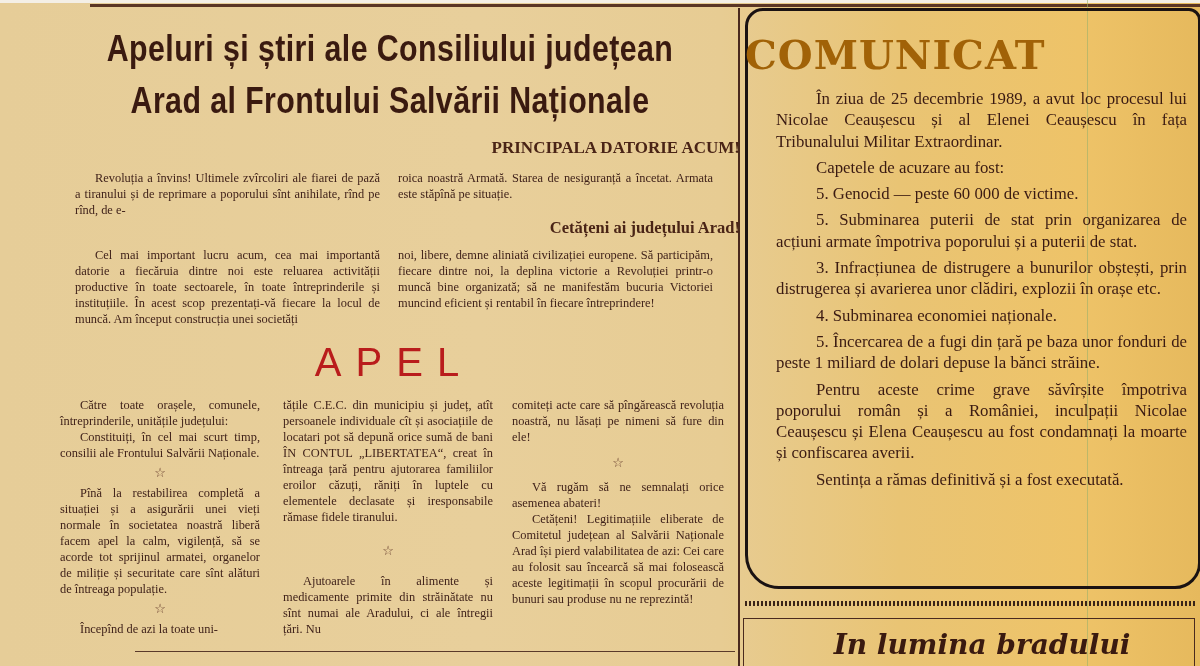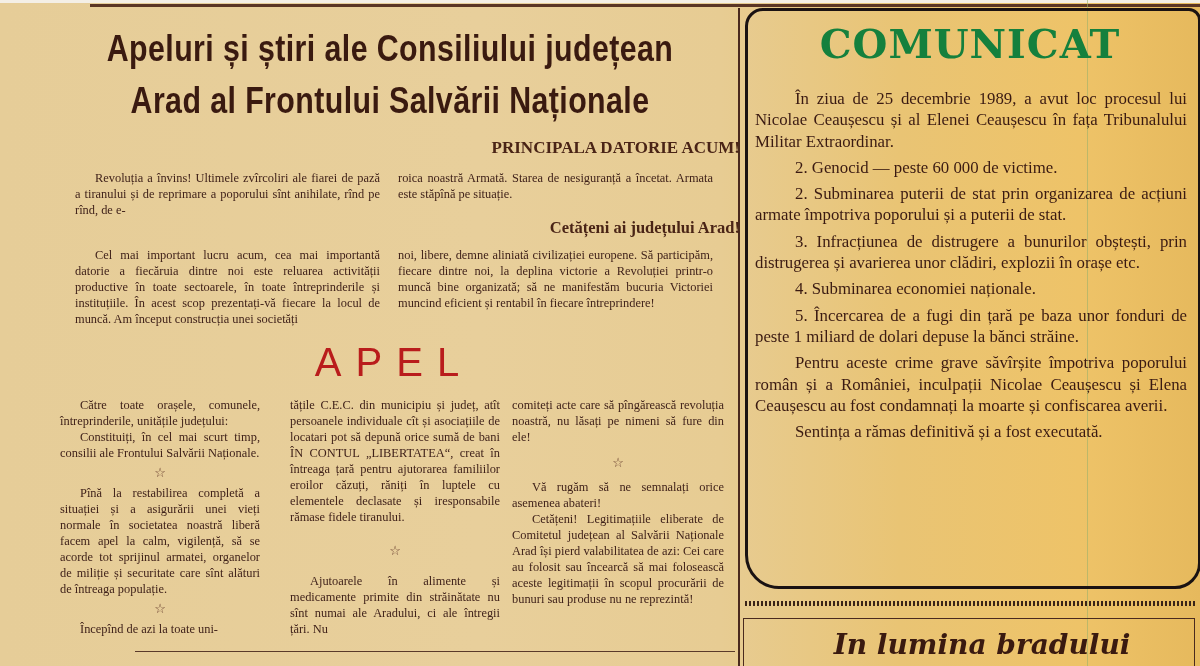--- a/index.html
+++ b/index.html
@@ -36,29 +36,29 @@
     font-family:"Liberation Sans", sans-serif; font-size:40px; letter-spacing:14px; color:#b91c1c;
   }
   .star { text-align:center; font-size:13px; color:#6a4030; margin:4px 0; }
   .bottomrule { position:absolute; left:135px; top:651px; width:600px; height:1px; background:#5a3a2a; }
   
   .com-border {
     position:absolute; left:745px; top:8px; width:450px; height:575px;
     border:3px solid #1a1212; border-radius:18px 12px 26px 34px;
   }
   .com-title {
-    position:absolute; left:745px; top:20px; width:450px; text-align:center;
-    font-family:"DejaVu Serif", serif; font-weight:bold; font-size:40px; letter-spacing:1px; color:#15803d;
+    position:absolute; left:745px; top:31px; width:450px; text-align:left;
+    font-family:"DejaVu Serif", serif; font-weight:bold; font-size:40px; letter-spacing:1px; color:#a16207;
   }
   .com-body {
     position:absolute; left:755px; top:88px; width:432px;
     font-family:"Liberation Serif", serif; font-size:16.8px; line-height:21.3px; color:#3a1a12; text-align:justify;
   }
   .com-body p { margin:0 0 5px 0; }
-  .com-body .ind { text-indent:40px; }
+  .com-body .ind { text-indent:40px;margin-left:21px; }
   .dotrule {
     position:absolute; left:745px; top:601px; width:452px; height:5px;
     background: repeating-linear-gradient(90deg, #3a2418 0 2px, transparent 2px 4px);
   }
   .lumina-box {
     position:absolute; left:743px; top:618px; width:450px; height:60px;
     border-top:1px solid #4a2a1e; border-left:1px solid #4a2a1e; border-right:1px solid #4a2a1e;
   }
   .lumina {
     position:absolute; left:743px; top:628px; width:450px; text-align:center;
@@ -90,41 +90,42 @@
 
 <div class="col" style="left:60px; top:397px; width:200px;">
   <p class="indent">Către toate orașele, comunele, întreprinderile, unitățile județului:</p>
   <p class="indent">Constituiți, în cel mai scurt timp, consilii ale Frontului Salvării Naționale.</p>
   <div class="star">☆</div>
   <p class="indent">Pînă la restabilirea completă a situației și a asigurării unei vieți normale în societatea noastră liberă facem apel la calm, vigilență, să se acorde tot sprijinul armatei, organelor de miliție și securitate care sînt alături de întreaga populație.</p>
   <div class="star">☆</div>
   <p class="indent">Începînd de azi la toate uni-</p>
 </div>
 
-<div class="col" style="left:290px; top:397px; width:210px;">
+<div class="col" style="left:283px; top:397px; width:210px;">
   <p>tățile C.E.C. din municipiu și județ, atît persoanele individuale cît și asociațiile de locatari pot să depună orice sumă de bani ÎN CONTUL „LIBERTATEA“, creat în întreaga țară pentru ajutorarea familiilor eroilor căzuți, răniți în luptele cu elementele declasate și iresponsabile rămase fidele tiranului.</p>
   <div class="star" style="margin:18px 0 14px;">☆</div>
   <p class="indent">Ajutoarele în alimente și medicamente primite din străinătate nu sînt numai ale Aradului, ci ale întregii țări. Nu</p>
 </div>
 
 <div class="col" style="left:512px; top:397px; width:212px;">
   <p>comiteți acte care să pîngărească revoluția noastră, nu lăsați pe nimeni să fure din ele!</p>
   <div class="star" style="margin:10px 0 8px;">☆</div>
   <p class="indent" style="margin-top:4px;">Vă rugăm să ne semnalați orice asemenea abateri!</p>
   <p class="indent">Cetățeni! Legitimațiile eliberate de Comitetul județean al Salvării Naționale Arad își pierd valabilitatea de azi: Cei care au folosit sau încearcă să mai folosească aceste legitimații în scopul procurării de bunuri sau produse nu ne reprezintă!</p>
 </div>
 
 <div class="bottomrule"></div>
 
 <div class="com-border"></div>
 <div class="com-title">COMUNICAT</div>
 <div class="com-body">
   <p class="ind">În ziua de 25 decembrie 1989, a avut loc procesul lui Nicolae Ceaușescu și al Elenei Ceaușescu în fața Tribunalului Militar Extraordinar.</p>
-  <p class="ind">2. Genocid — peste 60 000 de victime.</p>
-  <p class="ind">2. Subminarea puterii de stat prin organizarea de acțiuni armate împotriva poporului și a puterii de stat.</p>
+  <p class="ind">Capetele de acuzare au fost:</p>
+  <p class="ind">5. Genocid — peste 60 000 de victime.</p>
+  <p class="ind">5. Subminarea puterii de stat prin organizarea de acțiuni armate împotriva poporului și a puterii de stat.</p>
   <p class="ind">3. Infracțiunea de distrugere a bunurilor obștești, prin distrugerea și avarierea unor clădiri, explozii în orașe etc.</p>
   <p class="ind">4. Subminarea economiei naționale.</p>
   <p class="ind">5. Încercarea de a fugi din țară pe baza unor fonduri de peste 1 miliard de dolari depuse la bănci străine.</p>
   <p class="ind">Pentru aceste crime grave săvîrșite împotriva poporului român și a României, inculpații Nicolae Ceaușescu și Elena Ceaușescu au fost condamnați la moarte și confiscarea averii.</p>
   <p class="ind">Sentința a rămas definitivă și a fost executată.</p>
 </div>
 
 <div class="dotrule"></div>
 <div class="lumina-box"></div>
 <div class="lumina">In lumina bradului</div>

